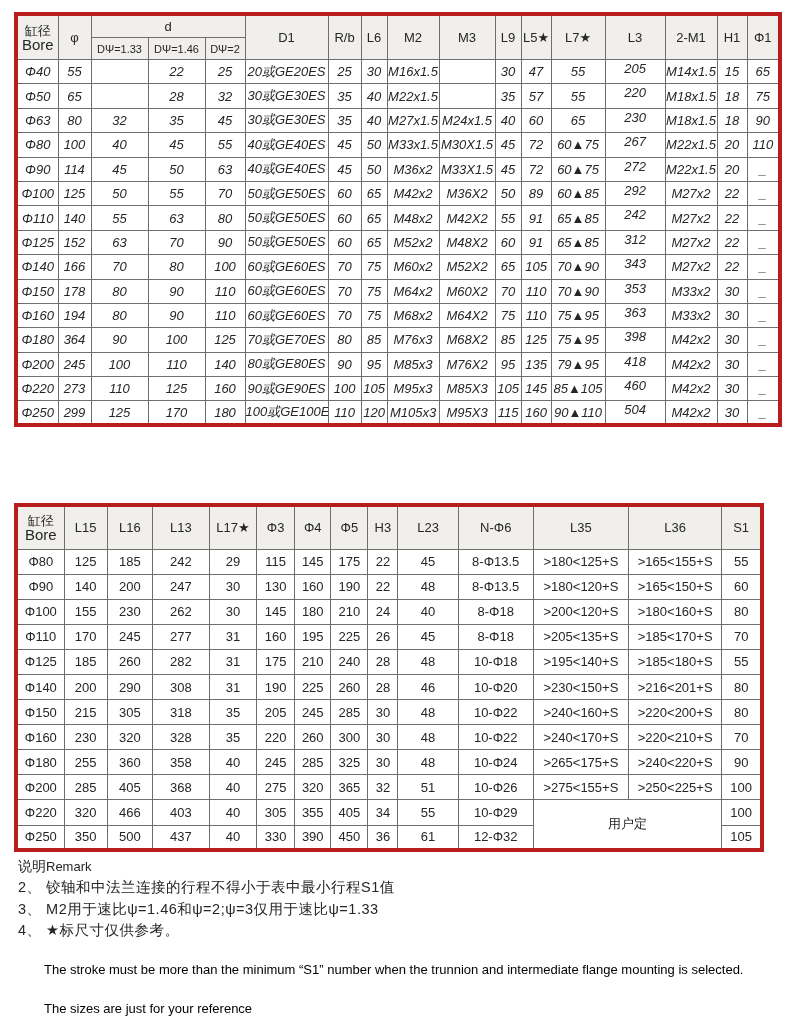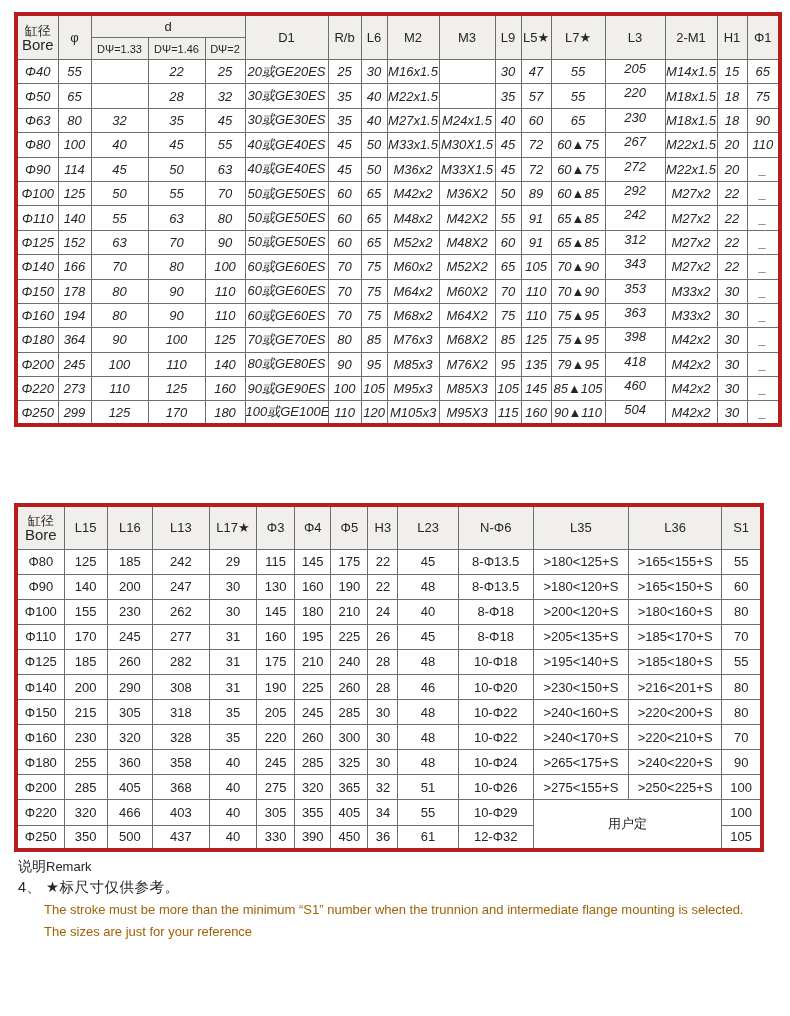--- a/index.html
+++ b/index.html
@@ -28,21 +28,21 @@
   #mount-table tbody tr { height:25.1px; }
 
   .bore-h { line-height:14px; }
   .bore-h .cn { font-size:13px; display:block; }
   .bore-h .en { font-size:15px; display:block; }
 
   .remarks { position:absolute; left:18px; top:856px; width:760px; }
   .remarks .title { font-size:14px; line-height:21px; }
   .remarks .title .en { font-size:13px; }
   .remarks .cn-line { font-size:14.5px; line-height:21.5px; letter-spacing:0.5px; }
-  .remarks .en-line { font-size:13px; line-height:22px; padding-left:26px; color:#a16207; }
+  .remarks .en-line { font-size:13px; line-height:22px; padding-left:26px; color:#000000;margin-top:17px; }
 </style>
 </head>
 <body>
 
 <div class="sheet">
 
   <table id="dim-table">
     <colgroup>
       <col style="width:42px">
         <col style="width:33px">
@@ -604,18 +604,20 @@
           <td>36</td>
           <td>61</td>
           <td>12-Φ32</td>
           <td>105</td>
         </tr>
       </tbody>
   </table>
 
   <div class="remarks">
     <div class="title"><span>说明</span><span class="en">Remark</span></div>
+    <div class="cn-line">2、 铰轴和中法兰连接的行程不得小于表中最小行程S1值</div>
+    <div class="cn-line">3、 M2用于速比ψ=1.46和ψ=2;ψ=3仅用于速比ψ=1.33</div>
     <div class="cn-line">4、 ★标尺寸仅供参考。</div>
     <div class="en-line">The stroke must be more than the minimum “S1” number when the  trunnion and intermediate flange mounting is selected.</div>
     <div class="en-line">The sizes are just for your reference</div>
   </div>
 
 </div>
 
 </body></html>

